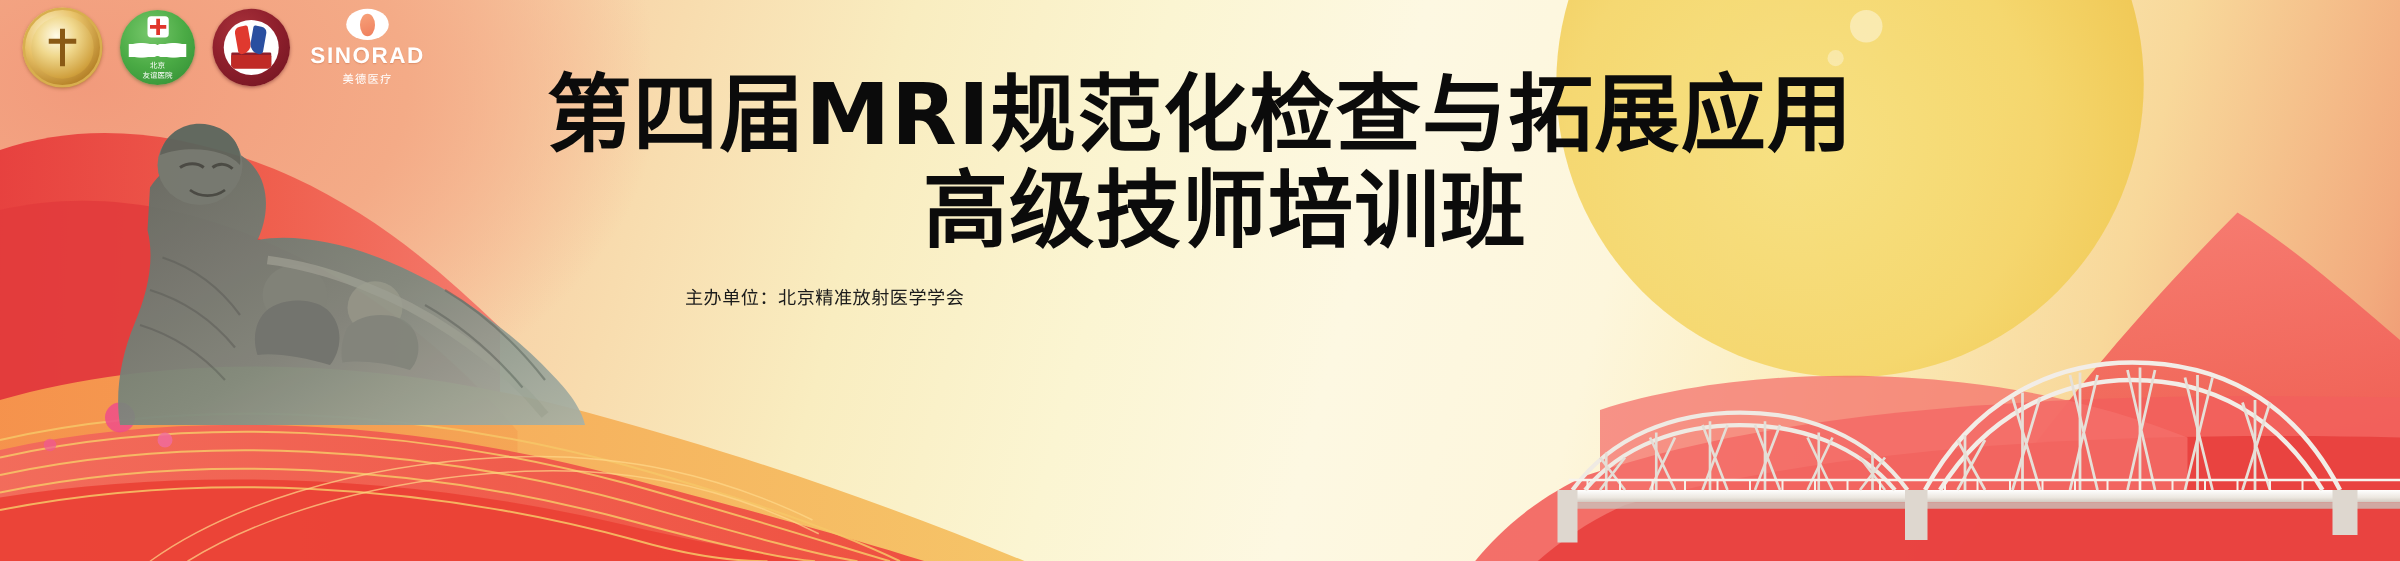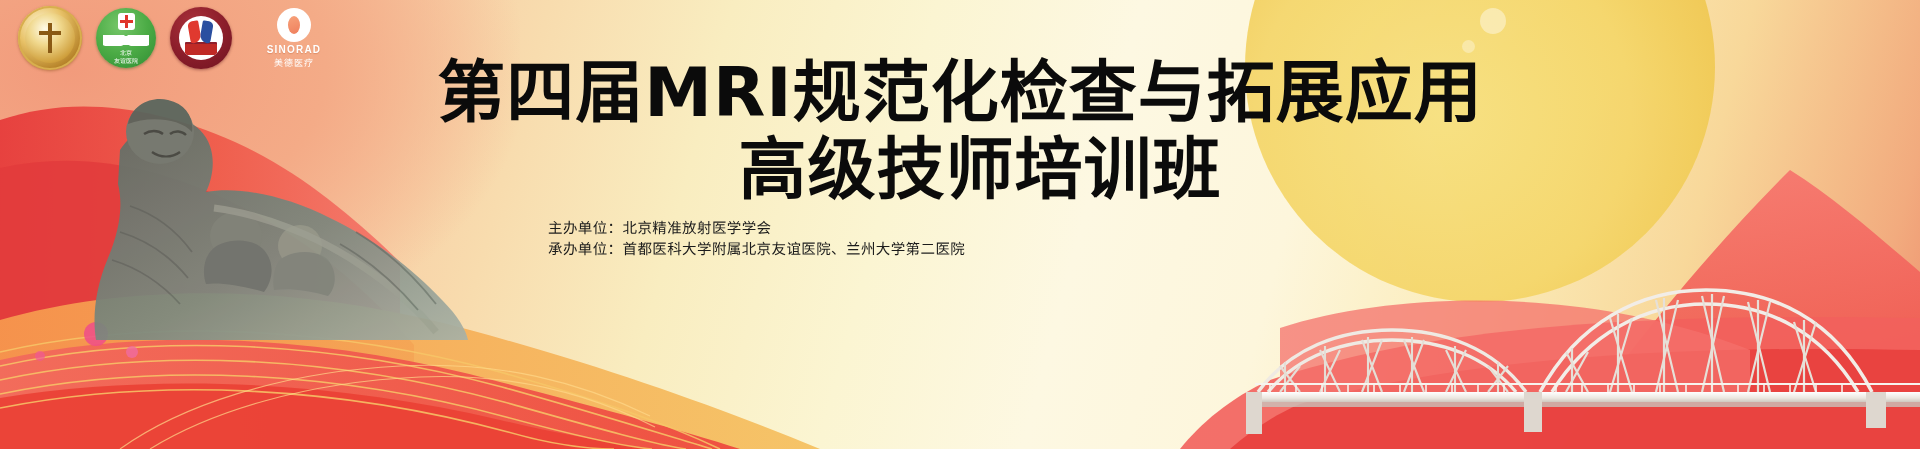--- a/index.html
+++ b/index.html
@@ -92,21 +92,21 @@
     background:#2a4fa0;border-radius:2px 6px 4px 10px;transform:rotate(10deg);}
   .logo3 .gate{width:32px;height:11px;background:#c02a26;margin-top:1px;border-radius:1px;
     box-shadow:0 -2px 0 #8e1f2c;}
 
   .logo4{display:flex;flex-direction:column;align-items:center;justify-content:center;
     width:96px;height:62px;}
   .logo4 .eye{width:34px;height:34px;border-radius:50%;background:#fff;
     display:flex;align-items:center;justify-content:center;}
   .logo4 .eye .pupil{width:12px;height:18px;border-radius:50%;
     background:linear-gradient(160deg,#f7a27a,#ef7f5d);}
-  .logo4 .brand{color:#fff;font-weight:bold;font-size:10px;letter-spacing:1.2px;
+  .logo4 .brand{color:#fff;font-weight:bold;font-size:18px;letter-spacing:1.2px;
     margin-top:2px;font-family:"Liberation Sans",sans-serif;text-shadow:0 1px 1px rgba(180,90,50,.35);}
   .logo4 .sub{color:#fff;font-size:9px;letter-spacing:1px;margin-top:1px;
     font-family:Liberation Mono, monospace;}
 
   
   .title-wrap{
     position:absolute;left:0;top:58px;width:1920px;
     text-align:center;z-index:25;pointer-events:none;
   }
   .title-line{
@@ -120,21 +120,21 @@
   .title-1{font-size:68px;}
   .title-2{font-size:68px;margin-top:6px;padding-left:40px;}
 
   
   .org-block{
     position:absolute;left:548px;top:218px;z-index:25;
     color:#1b1b1b;
     font-family:"DejaVu Sans","Liberation Sans",sans-serif;
     font-size:14.5px;line-height:21px;letter-spacing:.4px;
   }
-  .org-line{white-space:nowrap;}
+  .org-line{white-space:nowrap;margin-top:11px;}
   .org-date{margin-top:8px;white-space:nowrap;font-size:14.5px;letter-spacing:.8px;}
 </style>
 </head>
 <body>
 
 <div class="banner">
 
   <div class="peach-left"></div>
   <div class="sun"></div>
   <div class="sun-speck" style="left:1480px;top:8px;width:26px;height:26px;opacity:.55;"></div>
@@ -321,16 +321,15 @@
     </div>
   </div>
 
   <div class="title-wrap">
     <div class="title-line title-1">第四届MRI规范化检查与拓展应用</div>
     <div class="title-line title-2">高级技师培训班</div>
   </div>
 
   <div class="org-block">
     <div class="org-line">主办单位：北京精准放射医学学会</div>
-    <div class="org-line">承办单位：首都医科大学附属北京友谊医院、兰州大学第二医院</div>
   </div>
 
 </div>
 
 </body></html>

